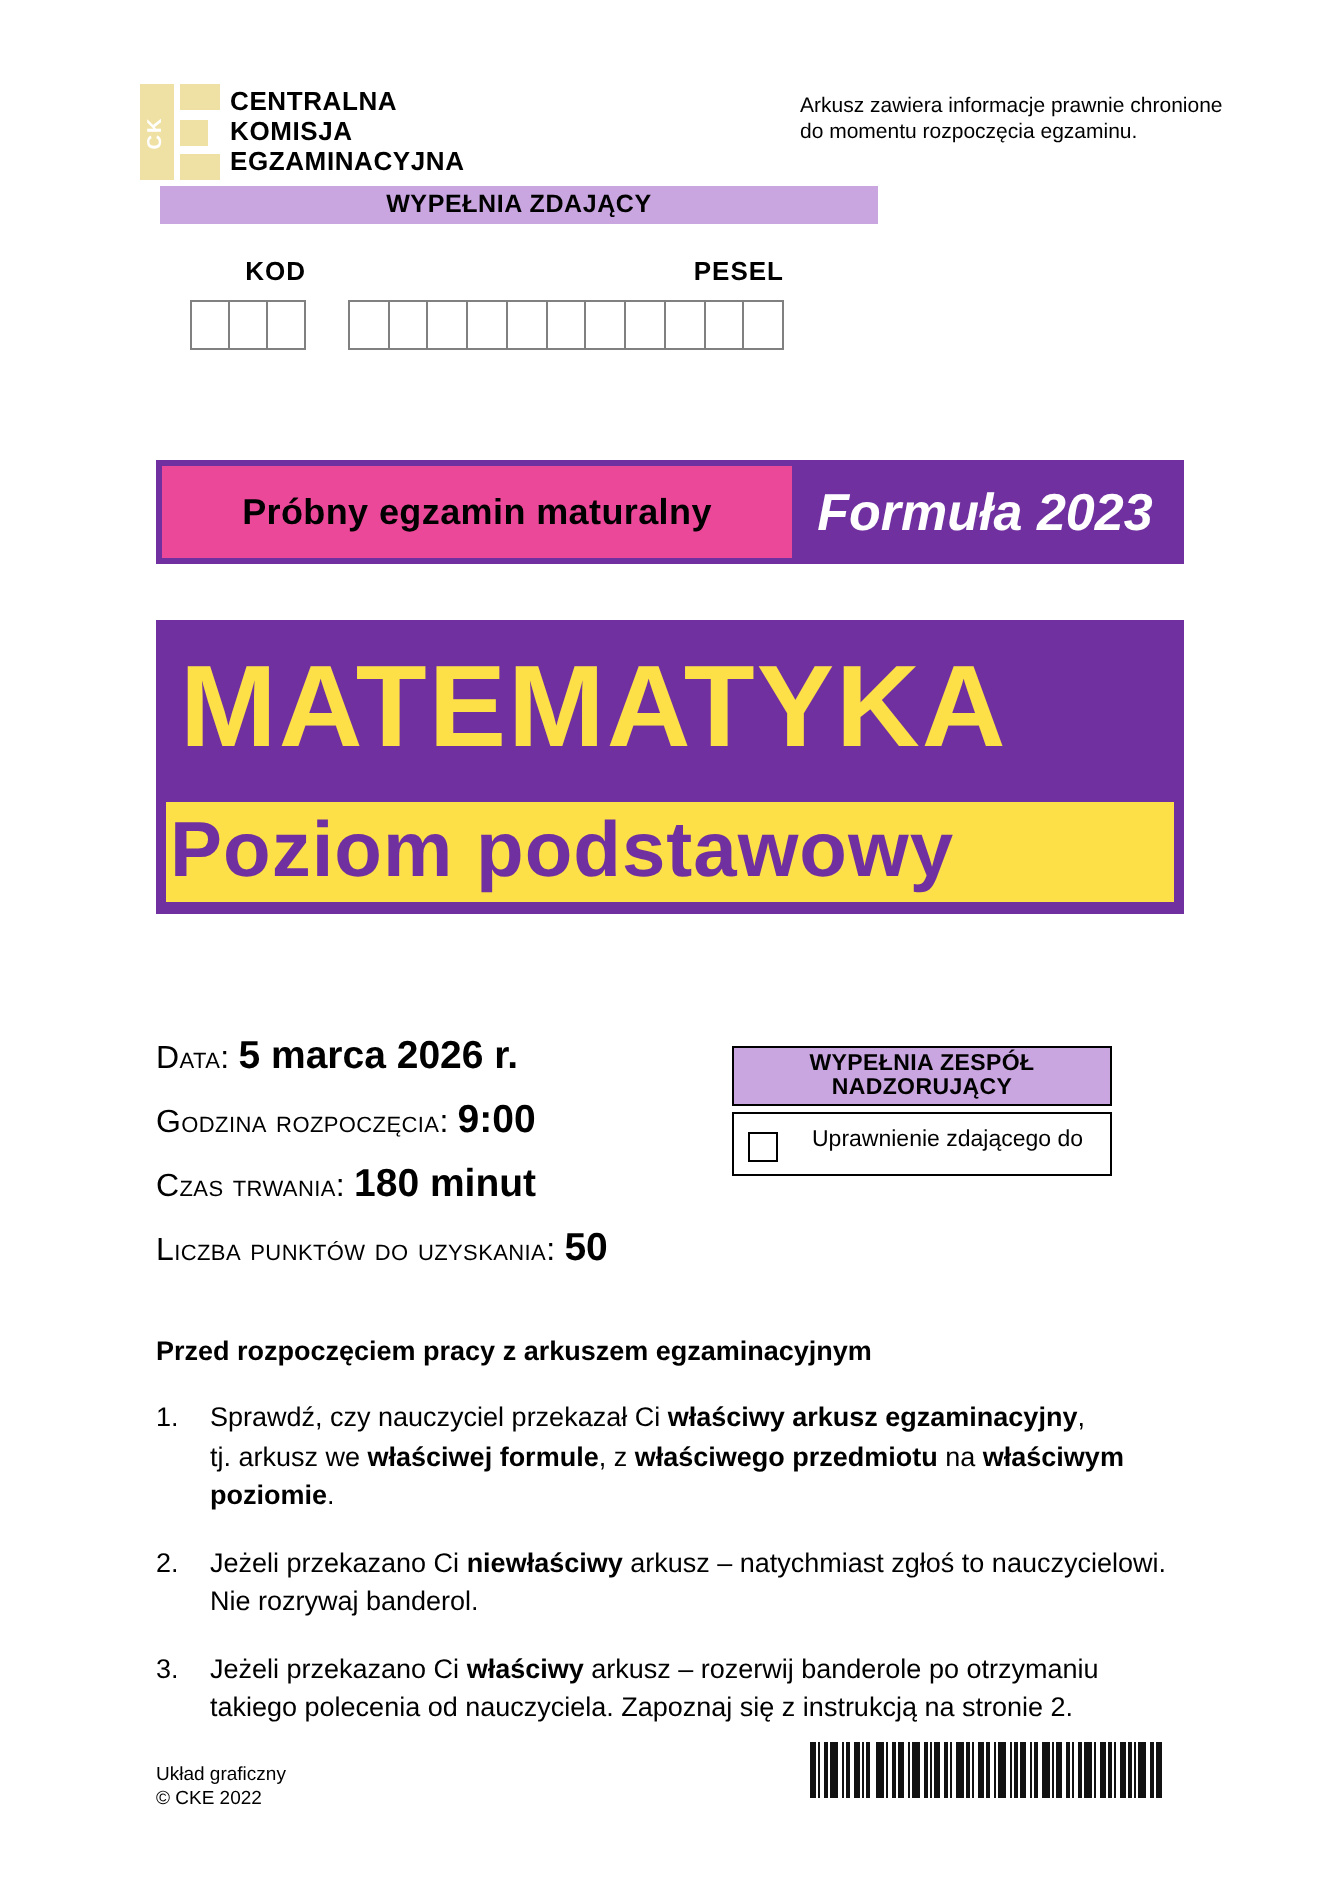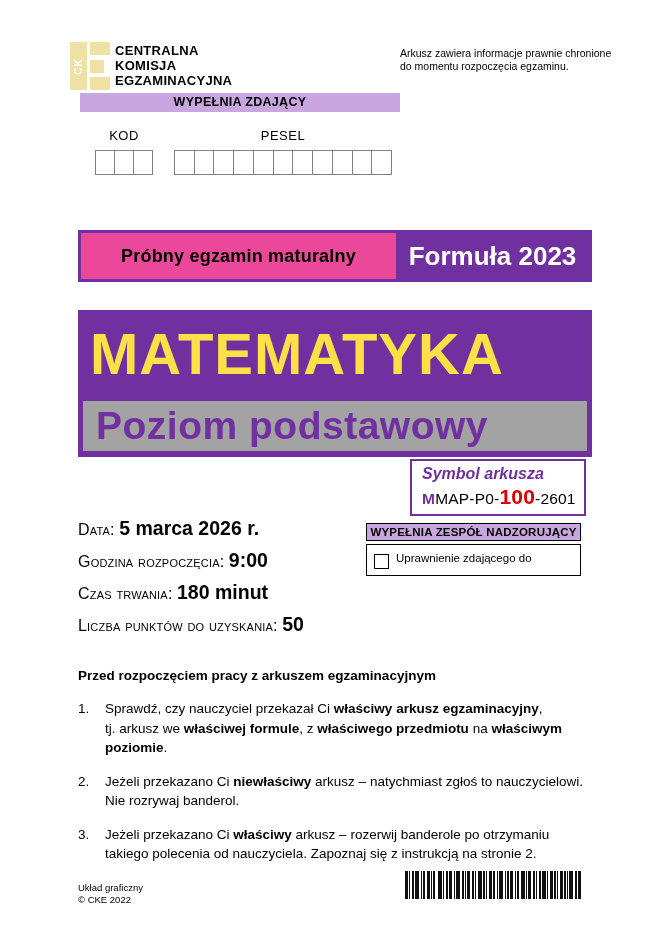--- a/index.html
+++ b/index.html
@@ -15,27 +15,27 @@
   .e-bars { display:flex; flex-direction:column; justify-content:space-between; height:48px; }
   .e-bar { background:#efe1a3; height:13px; }
   .e-bar.top { width:20px; }
   .e-bar.mid { width:14px; }
   .e-bar.bot { width:20px; }
   .org-name { position:absolute; left:115px; top:43px; font-weight:bold; font-size:13px; line-height:15px; letter-spacing:0.3px; }
   .legal { position:absolute; left:400px; top:47px; font-size:10.5px; line-height:13px; }
 
   
   .candidate-bar {
-    position:absolute; left:80px; top:93px; width:320px; height:19px;
+    position:absolute; left:80px; top:93px; width:359px; height:19px;
     background:#c9a6df; font-weight:bold; font-size:12.5px; line-height:19px;
     text-align:center; letter-spacing:0.3px;
   }
   .kod-group { position:absolute; left:95px; top:128px; width:58px; }
   .pesel-group { position:absolute; left:174px; top:128px; width:218px; }
-  .cells-label { font-weight:normal; font-size:13px; text-align:center; margin-bottom:7px; letter-spacing:0.5px; }
+  .cells-label { font-weight:bold; font-size:13px; text-align:right; margin-bottom:7px; letter-spacing:0.5px; }
   .cells { display:flex; }
   .cell { width:18px; height:23px; border:1px solid #808080; margin-left:-1px; background:#fff; }
   .cell:first-child { margin-left:0; }
   .pesel-group .cell { width:19px; }
 
   
   .sticker-box {
     position:absolute; left:398px; top:97px; width:188px; height:89px; box-sizing:border-box;
     border:1.5px solid #1a1a1a; text-align:center; padding-top:7px; font-size:12px; line-height:15px;
   }
@@ -45,54 +45,54 @@
   .s-code { color:#e00000; }
 
   
   .exam-type-box {
     position:absolute; left:78px; top:230px; width:514px; height:52px; box-sizing:border-box;
     border:3px solid #7030a0; background:#7030a0; display:flex;
   }
   .etb-left { flex:1; background:#ec4899; display:flex; align-items:center; justify-content:center;
     font-size:18px; font-weight:bold; letter-spacing:0.2px; }
   .etb-right { width:193px; color:#fff; display:flex; align-items:center; justify-content:center;
-    font-size:26px; font-weight:bold; }
+    font-size:26px; font-weight:bold; font-style:italic; }
 
   
   .subject-banner { position:absolute; left:78px; top:310px; width:514px; height:147px; background:#7030a0; }
   .subject-title { color:#fde047; font-weight:bold; font-size:58px; letter-spacing:1px; padding:8px 0 0 12px; line-height:72px; }
   .level-box {
-    position:absolute; left:5px; right:5px; bottom:6px; height:50px; background:#a3a3a3;
-    display:flex; align-items:center; padding-left:13px;
+    position:absolute; left:5px; right:5px; bottom:6px; height:50px; background:#fde047;
+    display:flex; align-items:center; padding-left:2px;
     color:#7030a0; font-weight:bold; font-size:39px; letter-spacing:0.5px;
   }
 
   
   .symbol-box {
     position:absolute; left:410px; top:459px; width:176px; height:57px; box-sizing:border-box;
     border:2.5px solid #7030a0; padding:3px 0 0 10px; background:#fff;
   }
   .sym-label { color:#7030a0; font-style:italic; font-weight:bold; font-size:16px; line-height:20px; }
   .sym-code { font-size:15.5px; line-height:25px; letter-spacing:0.2px; white-space:nowrap; }
   .sym-prefix { color:#7030a0; font-weight:bold; }
   .sym-highlight { color:#e00000; font-weight:bold; font-size:21px; }
 
   
   .info-list { position:absolute; left:78px; top:517px; }
   .info-row { white-space:nowrap; height:23px; margin-bottom:9px; }
   .info-label { font-variant:small-caps; font-size:16px; letter-spacing:0.2px; }
   .info-value { font-weight:bold; font-size:19.5px; }
 
   
-  .board-box { position:absolute; left:366px; top:523px; width:215px; }
+  .board-box { position:absolute; left:366px; top:523px; width:190px; }
   .board-header {
     border:1.3px solid #000; background:#c9a6df; font-weight:bold; font-size:11.5px;
     text-align:center; padding:2px 0; letter-spacing:0.2px;
   }
-  .board-body { margin-top:3px; border:1.3px solid #000; padding:6px 4px 6px 7px; display:flex; gap:7px; align-items:flex-start; }
+  .board-body { margin-top:3px; border:1.3px solid #000; padding:6px 4px 6px 7px; display:flex; gap:17px; align-items:flex-start; }
   .checkbox { width:13px; height:13px; border:1.3px solid #000; margin-top:3px; flex:none; background:#fff; }
   .board-text { font-size:11.5px; line-height:14px; }
 
   
   .instructions { position:absolute; left:78px; top:656px; width:516px; }
   .instr-heading { font-weight:bold; font-size:13.5px; margin-bottom:16px;margin-top:12px; }
   .instr-item { display:flex; margin-bottom:14px; font-size:13.5px; line-height:19.5px; }
   .instr-num { width:27px; flex:none; }
   .instr-text { flex:1; }
   .instr-text b { font-weight:bold; }
@@ -155,24 +155,20 @@
   <div class="exam-type-box">
     <div class="etb-left">Próbny egzamin maturalny</div>
     <div class="etb-right">Formuła 2023</div>
   </div>
 
   <div class="subject-banner">
     <div class="subject-title">MATEMATYKA</div>
     <div class="level-box">Poziom podstawowy</div>
   </div>
 
-  <div class="symbol-box">
-    <div class="sym-label">Symbol arkusza</div>
-    <div class="sym-code"><span class="sym-prefix">M</span><span>MAP-P0-</span><span class="sym-highlight">100</span><span>-2601</span></div>
-  </div>
 
   <div class="info-list">
     <div class="info-row">
       <span class="info-label">Data:</span>
       <span class="info-value">5 marca 2026 r.</span>
     </div>
     <div class="info-row">
       <span class="info-label">Godzina rozpoczęcia:</span>
       <span class="info-value">9:00</span>
     </div>

